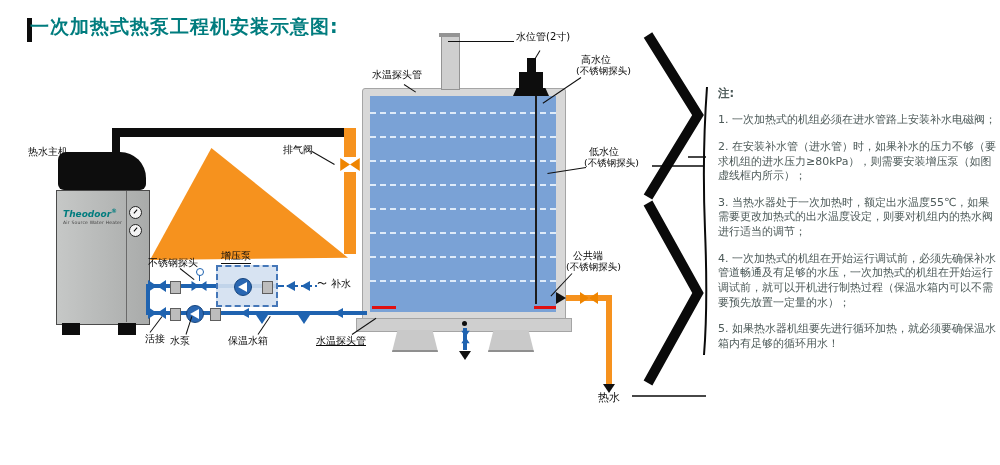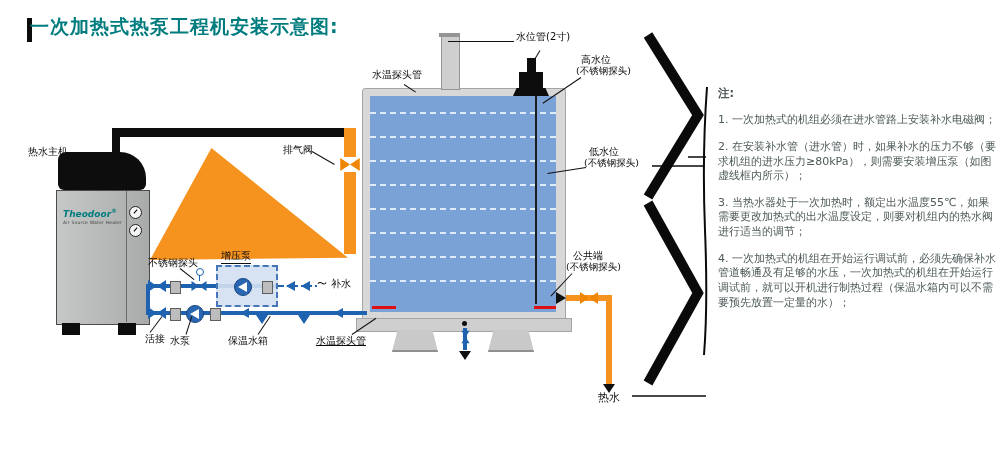--- a/index.html
+++ b/index.html
@@ -211,15 +211,16 @@
     <line x1="68" y1="132" x2="86" y2="132" stroke="#0a0a0a" stroke-width="1.5"></line>
     <line x1="12" y1="371" x2="86" y2="371" stroke="#0a0a0a" stroke-width="1.5"></line>
   </svg>
 
   <div class="abs" id="notes">
     <h4>注:</h4>
     <p><span>1.</span> <span>一次加热式的机组必须在进水管路上安装补水电磁阀；</span></p>
     <p><span>2.</span> <span>在安装补水管（进水管）时，如果补水的压力不够（要求机组的进水压力≥80kPa），则需要安装增压泵（如图虚线框内所示）；</span></p>
     <p><span>3.</span> <span>当热水器处于一次加热时，额定出水温度55℃，如果需要更改加热式的出水温度设定，则要对机组内的热水阀进行适当的调节；</span></p>
     <p><span>4.</span> <span>一次加热式的机组在开始运行调试前，必须先确保补水管道畅通及有足够的水压，一次加热式的机组在开始运行调试前，就可以开机进行制热过程（保温水箱内可以不需要预先放置一定量的水）；</span></p>
+    <p><span>5.</span> <span>如果热水器机组要先进行循环加热，就必须要确保温水箱内有足够的循环用水！</span></p>
   </div>
 
 </div>
 
 </body></html>

